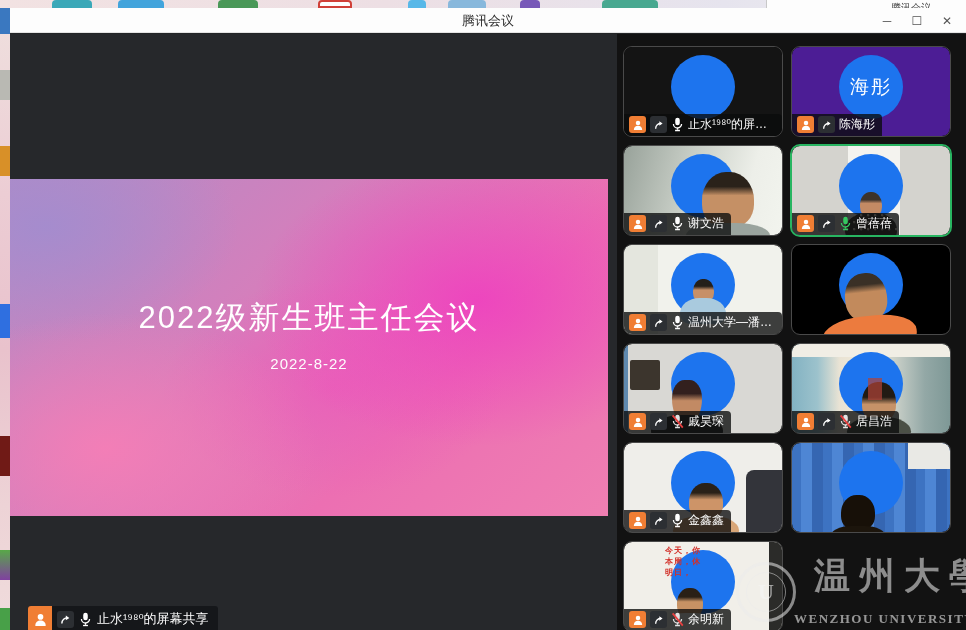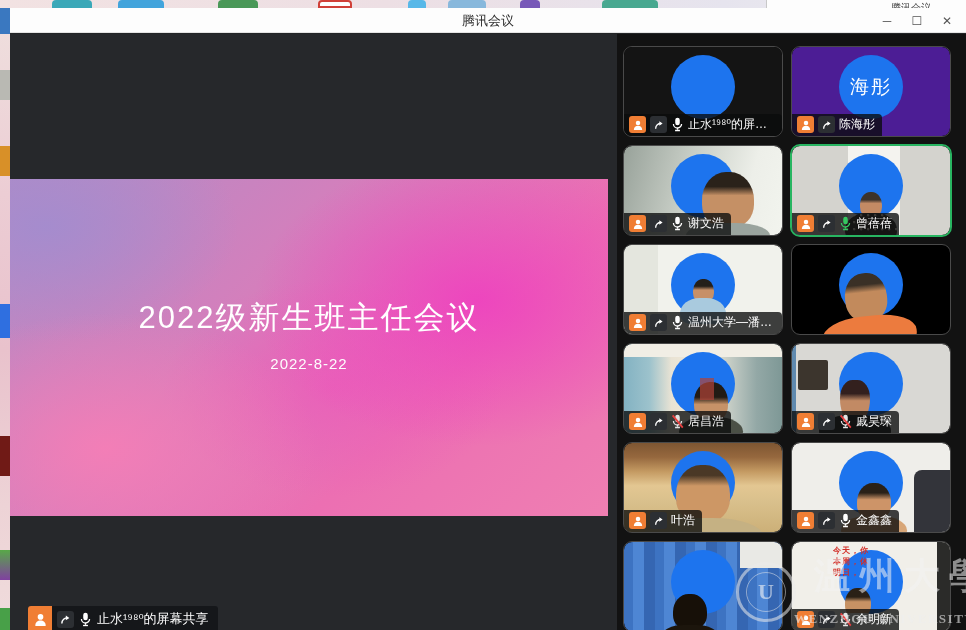--- a/index.html
+++ b/index.html
@@ -424,20 +424,56 @@
                 </div>
 
       <div class="person">
         <div class="head"></div>
                   <div class="torso"></div>
       </div>
     </div>
   </div>
 
   <div class="tile mic-muted">
+    <div class="video v-qi">
+
+      <div class="avatar-circle" hidden="">
+                  <span></span>
+                </div>
+
+      <div class="person">
+        <div class="head"></div>
+                  <div class="torso"></div>
+      </div>
+    </div>
+    <div class="tag">
+      <span class="badge badge-host" hidden="">
+        <svg width="12" height="12" viewBox="0 0 16 16">
+                    <circle cx="8" cy="5.2" r="3" fill="#fff"></circle>
+                    <path d="M2.5 14c0-3 2.5-5 5.5-5s5.5 2 5.5 5v.8h-11z" fill="#fff"></path>
+                  </svg>
+      </span>
+      <span class="badge badge-share" hidden="">
+        <svg width="12" height="12" viewBox="0 0 16 16">
+                    <path d="M3.5 13C3.5 8 7 6 10.5 6" fill="none" stroke="#fff" stroke-width="1.8"></path>
+                    <path d="M8.4 3 L12.8 6 L8.4 9 z" fill="#fff"></path>
+                  </svg>
+      </span>
+
+      <span class="mic-i muted">
+        <svg viewBox="0 0 16 18">
+                    <use href="#mic-shape"></use>
+                    <line x1="2" y1="1.5" x2="14.5" y2="16.5" stroke="#e84040" stroke-width="2.2"></line>
+                  </svg>
+      </span>
+      <span class="pname">戚昊琛</span>
+    </div>
+  </div>
+
+  <div class="tile mic-muted">
     <div class="video v-ju">
 
       <div class="avatar-circle" hidden="">
                   <span></span>
                 </div>
 
       <div class="person">
         <div class="head"></div>
                   <div class="torso"></div>
       </div>
@@ -459,85 +495,20 @@
       <span class="mic-i muted">
         <svg viewBox="0 0 16 18">
                     <use href="#mic-shape"></use>
                     <line x1="2" y1="1.5" x2="14.5" y2="16.5" stroke="#e84040" stroke-width="2.2"></line>
                   </svg>
       </span>
       <span class="pname">居昌浩</span>
     </div>
   </div>
 
-  <div class="tile mic-muted">
-    <div class="video v-qi">
-
-      <div class="avatar-circle" hidden="">
-                  <span></span>
-                </div>
-
-      <div class="person">
-        <div class="head"></div>
-                  <div class="torso"></div>
-      </div>
-    </div>
-    <div class="tag">
-      <span class="badge badge-host" hidden="">
-        <svg width="12" height="12" viewBox="0 0 16 16">
-                    <circle cx="8" cy="5.2" r="3" fill="#fff"></circle>
-                    <path d="M2.5 14c0-3 2.5-5 5.5-5s5.5 2 5.5 5v.8h-11z" fill="#fff"></path>
-                  </svg>
-      </span>
-      <span class="badge badge-share" hidden="">
-        <svg width="12" height="12" viewBox="0 0 16 16">
-                    <path d="M3.5 13C3.5 8 7 6 10.5 6" fill="none" stroke="#fff" stroke-width="1.8"></path>
-                    <path d="M8.4 3 L12.8 6 L8.4 9 z" fill="#fff"></path>
-                  </svg>
-      </span>
-
-      <span class="mic-i muted">
-        <svg viewBox="0 0 16 18">
-                    <use href="#mic-shape"></use>
-                    <line x1="2" y1="1.5" x2="14.5" y2="16.5" stroke="#e84040" stroke-width="2.2"></line>
-                  </svg>
-      </span>
-      <span class="pname">戚昊琛</span>
-    </div>
-  </div>
-
-  <div class="tile mic-none">
-    <div class="video v-ye">
-
-      <div class="avatar-circle" hidden="">
-                  <span></span>
-                </div>
-
-      <div class="person">
-        <div class="head"></div>
-                  <div class="torso"></div>
-      </div>
-    </div>
-    <div class="tag">
-      <span class="badge badge-host" hidden="">
-        <svg width="12" height="12" viewBox="0 0 16 16">
-                    <circle cx="8" cy="5.2" r="3" fill="#fff"></circle>
-                    <path d="M2.5 14c0-3 2.5-5 5.5-5s5.5 2 5.5 5v.8h-11z" fill="#fff"></path>
-                  </svg>
-      </span>
-      <span class="badge badge-share" hidden="">
-        <svg width="12" height="12" viewBox="0 0 16 16">
-                    <path d="M3.5 13C3.5 8 7 6 10.5 6" fill="none" stroke="#fff" stroke-width="1.8"></path>
-                    <path d="M8.4 3 L12.8 6 L8.4 9 z" fill="#fff"></path>
-                  </svg>
-      </span>
-
-      <span class="pname">叶浩</span>
-    </div>
-  </div>
 
   <div class="tile mic-on">
     <div class="video v-jin">
 
       <div class="avatar-circle" hidden="">
                   <span></span>
                 </div>
 
       <div class="person">
         <div class="head"></div>

